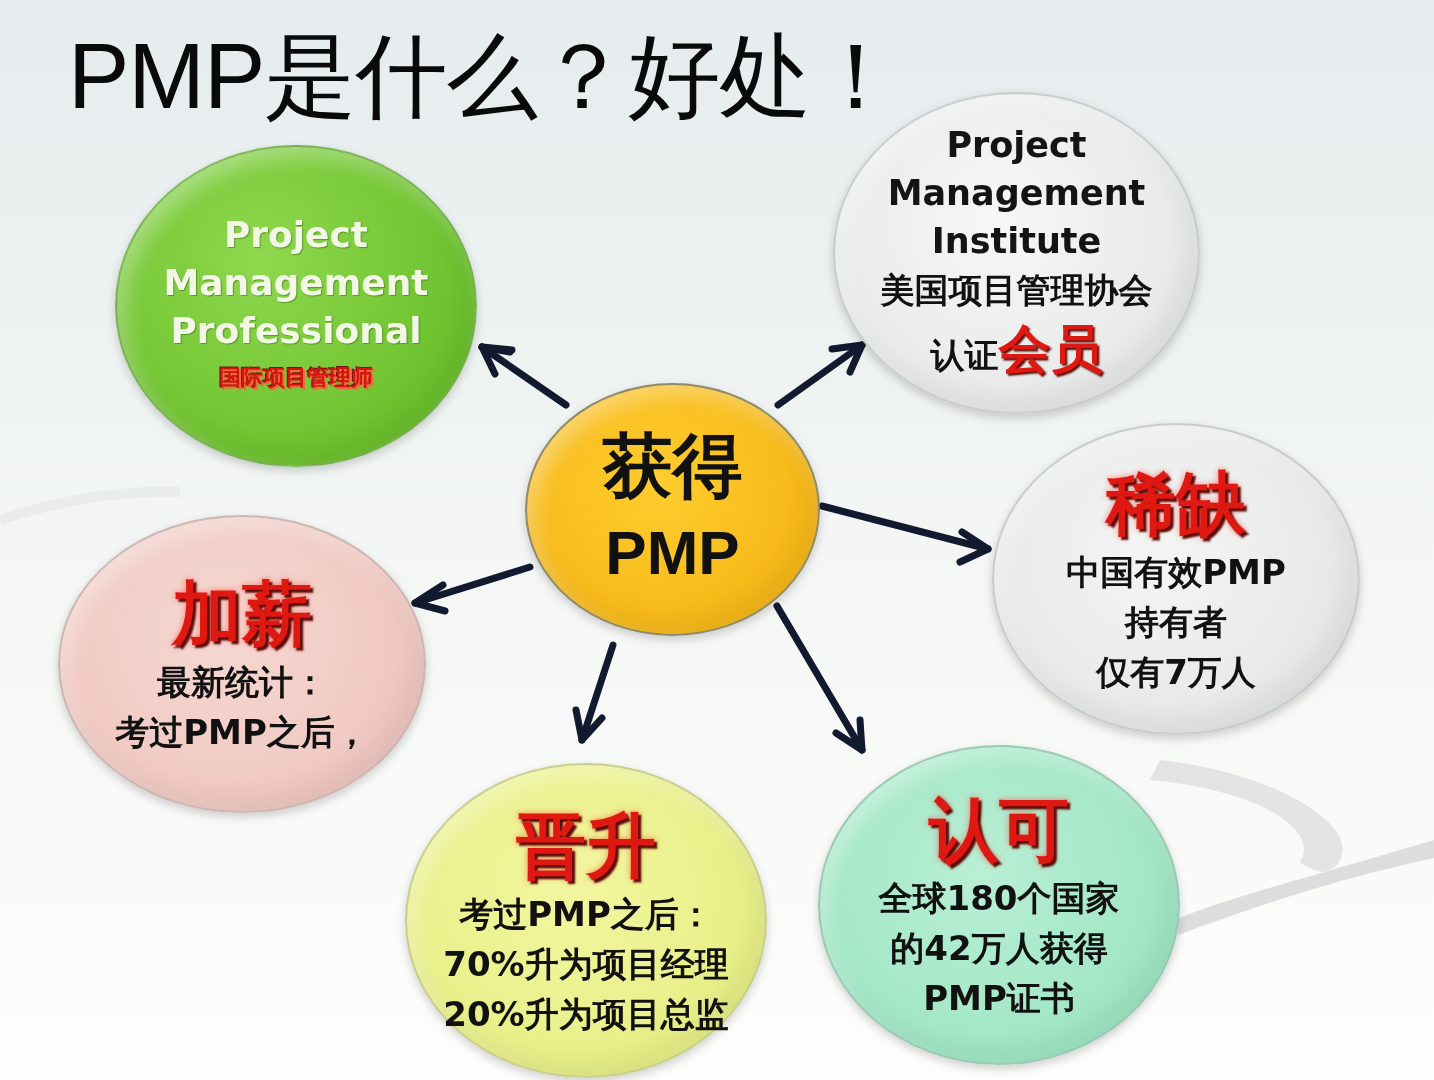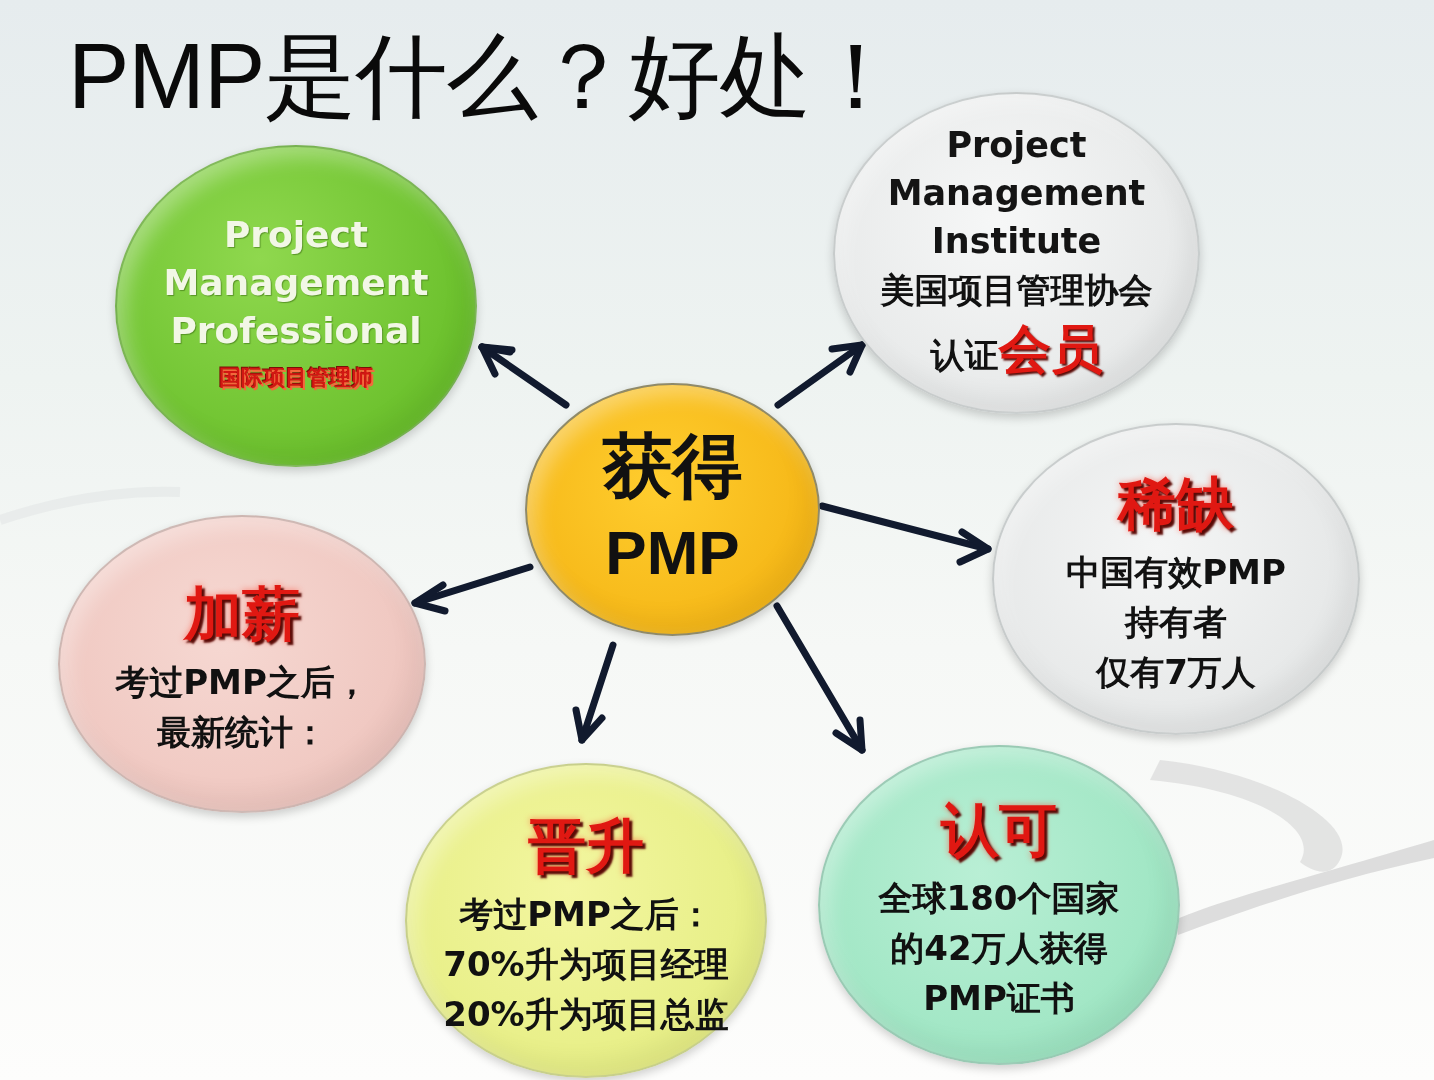--- a/index.html
+++ b/index.html
@@ -30,21 +30,21 @@
     .b-center{ left: 525px; top: 383px; width: 295px; height: 253px; background: radial-gradient(circle at 45% 40%, #ffcd2e, #f5b616 75%, #eaa80c); border: 2px solid #8f8a6a; }
     .b-rare  { left: 992px; top: 423px; width: 368px; height: 312px; background: radial-gradient(circle at 45% 40%, #f4f5f5, #e5e7e7 75%, #d9dcdc); }
     .b-salary{ left: 58px;  top: 515px; width: 368px; height: 298px; background: radial-gradient(circle at 45% 40%, #f6d8d2, #efc6bf 75%, #e6b5ad); }
     .b-promo { left: 405px; top: 763px; width: 362px; height: 315px; background: radial-gradient(circle at 45% 40%, #f3f6a0, #e6ee84 75%, #d8e070); }
     .b-recog { left: 818px; top: 745px; width: 362px; height: 320px; background: radial-gradient(circle at 45% 40%, #b9efd5, #9de5c2 75%, #86dab0); }
 
     .en-white { color: #f2f7e6; font-size: 36px; line-height: 48px; font-family: "DejaVu Sans", sans-serif; font-weight: 700; text-shadow: 1px 1px 1px rgba(60,110,20,0.6); }
     .cn-red-small { color: #d21712; font-size: 22px; line-height: 46px; text-shadow: 2px 2px 0 #f26a3c, -1px -1px 0 #7a0f08; }
     .en-black { color: #141414; font-size: 35px; line-height: 48px; font-weight: 700; }
     .cn-black { color: #111; font-size: 34px; line-height: 50px; font-weight: 700; }
-    .cn-red-big { color: #e01812; font-size: 58px; line-height: 86px; font-weight: 700; text-shadow: 3px 3px 2px #5a0a06, 0 0 6px rgba(255,60,40,0.6); }
+    .cn-red-big { color: #e01812; font-size: 70px; line-height: 86px; font-weight: 700; text-shadow: 3px 3px 2px #5a0a06, 0 0 6px rgba(255,60,40,0.6); }
     .cn-red-mid { color: #e01812; font-size: 52px; font-weight: 700; text-shadow: 2px 2px 2px #5a0a06; }
     .center-cn { font-size: 70px; line-height: 86px; color: #111; font-weight: 700; }
     .center-en { font-size: 62px; line-height: 88px; color: #111; font-weight: 700; font-family: "Liberation Sans", sans-serif; }
     .row { display: flex; align-items: baseline; justify-content: center; }
     .underline { text-decoration: underline; text-decoration-thickness: 3px; }
   </style>
 </head>
 <body>
 
 <svg class="bg-swoosh" viewBox="0 0 1434 1080">
@@ -103,22 +103,22 @@
 
 <div class="bubble b-rare">
   <div class="cn-red-big">稀缺</div>
   <div class="cn-black">中国有效PMP</div>
   <div class="cn-black">持有者</div>
   <div class="cn-black">仅有7万人</div>
 </div>
 
 <div class="bubble b-salary">
   <div class="cn-red-big">加薪</div>
+  <div class="cn-black">最新统计：</div>
   <div class="cn-black">考过PMP之后，</div>
-  <div class="cn-black">最新统计：</div>
 </div>
 
 <div class="bubble b-promo">
   <div class="cn-red-big">晋升</div>
   <div class="cn-black">考过PMP之后：</div>
   <div class="cn-black">70%升为项目经理</div>
   <div class="cn-black">20%升为项目总监</div>
 </div>
 
 <div class="bubble b-recog">

